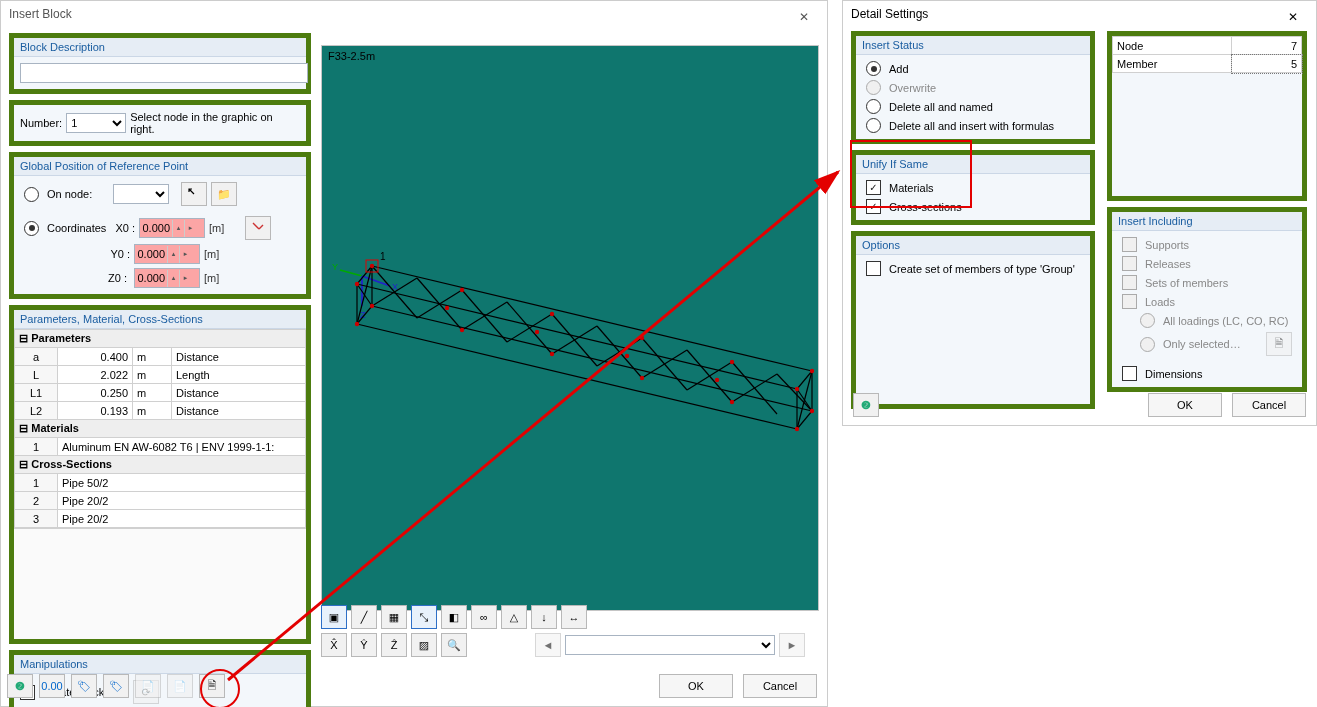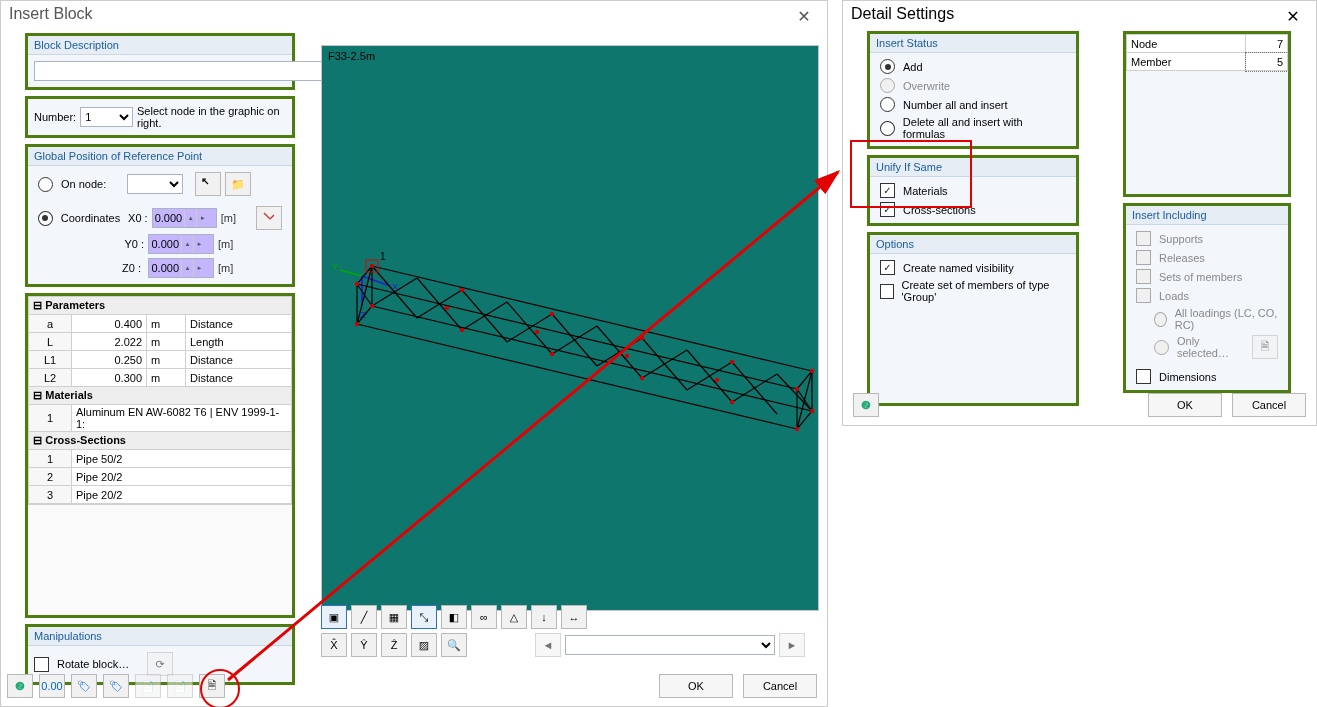--- a/index.html
+++ b/index.html
@@ -1,28 +1,28 @@
 <!DOCTYPE html>
 <html><head>
 <meta charset="utf-8">
 <style>
   html,body{margin:0;padding:0;font-family:"Segoe UI",Tahoma,sans-serif;font-size:11px;color:#000;background:#fff}
   body{width:1317px;height:707px;position:relative;overflow:hidden}
   .dialog{position:absolute;background:#fff;border:1px solid #ccc}
   .title-bar{height:26px;line-height:26px;padding:0 8px;background:#fff;display:flex;justify-content:space-between;align-items:center;color:#555}
-  .title-bar span{font-size:16px}
+  .title-bar span{font-size:12px}
   .close-x{width:30px;height:20px;text-align:center;font-size:13px;color:#555;cursor:default}
-  .group-flat{border:3px solid #4d7c0f;background:#f3f7fb;margin:2px 20px 6px}
+  .group-flat{border:5px solid #4d7c0f;background:#f3f7fb;margin:2px 4px 6px}
   .group-head{background:#e6edf5;color:#1a5da0;font-size:11px;padding:3px 6px;border-bottom:1px solid #cbd7e6}
   .row{display:flex;align-items:center;gap:4px;padding:2px 4px}
   .txtinput{height:18px;border:1px solid #a8b4c2;background:#fff;padding:0 3px;font-size:11px}
   .select{height:20px;border:1px solid #a8b4c2;background:#fff;font-size:11px}
   .btn-sm{width:24px;height:22px;border:1px solid #b8b8b8;background:#f1f1f1;display:inline-flex;align-items:center;justify-content:center}
   .btn-primary{border:1px solid #2e6fc7;background:#e8f1fb}
-  .num-spin{width:64px;height:18px;border:1px solid #a8b4c2;background:#c4b5fd;display:inline-flex;align-items:center}
+  .num-spin{width:64px;height:18px;border:1px solid #a8b4c2;background:#fca5a5;display:inline-flex;align-items:center}
   .num-spin span{flex:1;text-align:right;padding-right:2px}
   .spin-btns{width:24px;display:flex}
   .spin-btns div{width:11px;height:17px;border-left:1px solid #ccc;font-size:7px;display:flex;align-items:center;justify-content:center;color:#555}
   .unit{width:20px;color:#333}
   .radio,.chk{width:13px;height:13px;border:1px solid #333;display:inline-flex;align-items:center;justify-content:center;margin-right:4px;background:#fff}
   .radio{border-radius:50%}
   .radio.sel::after{content:"";width:6px;height:6px;background:#333;border-radius:50%}
   .chk.sel::after{content:"✓";font-size:10px;line-height:10px;color:#222}
   .chk.dis{border-color:#aaa;background:#f0f0f0}
   .radio.dis{border-color:#aaa;background:#f0f0f0}
@@ -136,20 +136,21 @@
                 <div>▴</div>
                 <div>▸</div>
               </span>
             </span>
           <span class="unit">[m]</span>
         </div>
       </div>
     </div>
 
     <div class="group-flat">
+      <div class="group-head">Parameters, Material, Cross-Sections</div>
       <div style="padding:0">
         <table class="small-table">
           <tbody>
               <tr>
                 <td class="hdr" colspan="4">⊟ <span>Parameters</span></td>
               </tr>
           <tr>
                 <td class="idx">a</td>
                 <td class="num-cell" style="width:66px">0.400</td>
                 <td style="width:30px">m</td>
@@ -162,21 +163,21 @@
                 <td>Length</td>
               </tr>
           <tr>
                 <td class="idx">L1</td>
                 <td class="num-cell">0.250</td>
                 <td>m</td>
                 <td>Distance</td>
               </tr>
           <tr>
                 <td class="idx">L2</td>
-                <td class="num-cell">0.300</td>
+                <td class="num-cell">0.193</td>
                 <td>m</td>
                 <td>Distance</td>
               </tr>
           <tr>
                 <td class="hdr" colspan="4">⊟ <span>Materials</span></td>
               </tr>
           <tr>
                 <td class="idx">1</td>
                 <td colspan="3">Aluminum EN AW-6082 T6 | ENV 1999-1-1:</td>
               </tr>
@@ -346,21 +347,21 @@
         <div class="row">
             <span class="radio sel"></span>
             <span>Add</span>
           </div>
         <div class="row">
             <span class="radio dis"></span>
             <span class="label-dis">Overwrite</span>
           </div>
         <div class="row">
             <span class="radio"></span>
-            <span>Number all and insert</span>
+            <span>Delete all and named</span>
           </div>
         <div class="row">
             <span class="radio"></span>
             <span>Delete all and insert with formulas</span>
           </div>
       </div>
     </div>
 
     <div class="group-flat">
       <div class="group-head">Unify If Same</div>
@@ -372,24 +373,20 @@
         <div class="row">
             <span class="chk sel"></span>
             <span>Cross-sections</span>
           </div>
       </div>
     </div>
 
     <div class="group-flat" style="height:168px">
       <div class="group-head">Options</div>
       <div style="padding:4px 6px">
-        <div class="row">
-            <span class="chk sel"></span>
-            <span>Create named visibility</span>
-          </div>
         <div class="row">
             <span class="chk"></span>
             <span>Create set of members of type 'Group'</span>
           </div>
       </div>
     </div>
   </div>
 
   <div style="position:absolute;left:260px;top:28px;width:208px">
 

